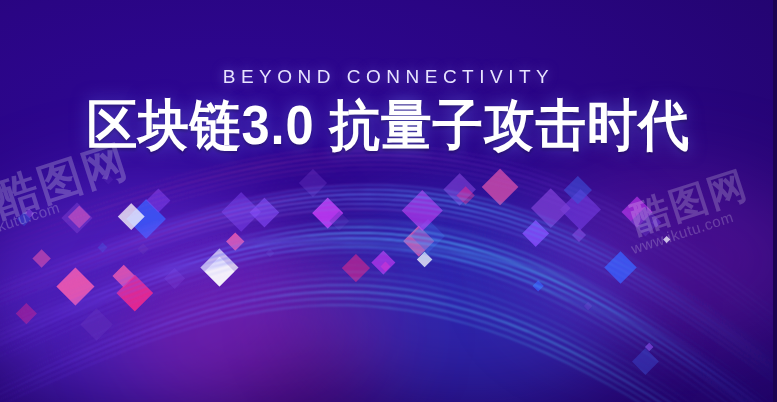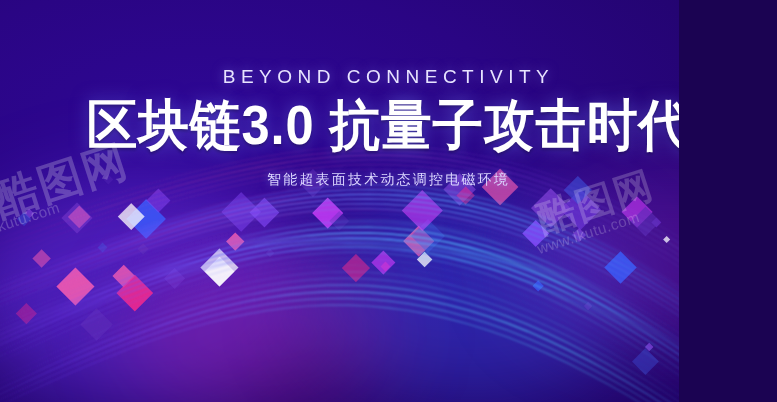--- a/index.html
+++ b/index.html
@@ -1,20 +1,20 @@
 <!DOCTYPE html>
 <html><head>
 <meta charset="utf-8">
 <style>
   html,body{margin:0;padding:0;background:#1b0352;}
   body{font-family:"Liberation Sans","DejaVu Sans",sans-serif;}
 
   #poster{
     position:relative;
-    width:679px;height:402px;
+    width:773px;height:402px;
     overflow:hidden;
     background:
       radial-gradient(120% 90% at 30% 30%, #2e0795 0%, #2a0584 38%, #230470 70%, #1f0365 100%);
   }
 
   
   .glow{position:absolute;border-radius:50%;filter:blur(40px);pointer-events:none;}
   .glow.g1{left:-40px;top:180px;width:360px;height:230px;background:rgba(120,60,255,.45);}
   .glow.g2{left:300px;top:200px;width:340px;height:200px;background:rgba(60,90,255,.38);}
   .glow.g3{left:520px;top:170px;width:300px;height:180px;background:rgba(150,40,200,.30);}
@@ -222,21 +222,20 @@
           <path d="M-12.0,399.9 L8.0,390.5 L28.0,381.2 L48.0,371.9 L68.0,362.9 L88.0,354.1 L108.0,345.7 L128.0,337.7 L148.0,330.1 L168.0,323.0 L188.0,316.6 L208.0,310.7 L228.0,305.6 L248.0,301.2 L268.0,297.6 L288.0,294.8 L308.0,292.9 L328.0,291.8 L348.0,291.7 L368.0,292.4 L388.0,294.1 L408.0,296.7 L428.0,300.3 L448.0,304.8 L468.0,310.1 L488.0,316.4 L508.0,323.5 L528.0,331.5 L548.0,340.3 L568.0,349.8 L588.0,360.1 L608.0,371.0 L628.0,382.6 L648.0,394.7 L668.0,407.4 L688.0,420.6 L708.0,434.2 L728.0,448.1 L748.0,462.4 L768.0,477.0 L788.0,491.7" fill="none" stroke="url(#gcy)" stroke-width="1.36" stroke-opacity="0.60" stroke-linecap="round"></path>
           <path d="M-12.0,405.4 L8.0,396.0 L28.0,386.7 L48.0,377.5 L68.0,368.5 L88.0,359.8 L108.0,351.4 L128.0,343.4 L148.0,335.9 L168.0,329.0 L188.0,322.6 L208.0,316.9 L228.0,311.8 L248.0,307.5 L268.0,304.0 L288.0,301.3 L308.0,299.4 L328.0,298.5 L348.0,298.4 L368.0,299.2 L388.0,300.9 L408.0,303.6 L428.0,307.2 L448.0,311.7 L468.0,317.1 L488.0,323.3 L508.0,330.4 L528.0,338.4 L548.0,347.1 L568.0,356.6 L588.0,366.8 L608.0,377.7 L628.0,389.1 L648.0,401.2 L668.0,413.8 L688.0,426.9 L708.0,440.4 L728.0,454.2 L748.0,468.4 L768.0,482.9 L788.0,497.6" fill="none" stroke="url(#gcy)" stroke-width="1.00" stroke-opacity="0.56" stroke-linecap="round"></path>
           <path d="M-12.0,410.9 L8.0,401.5 L28.0,392.2 L48.0,383.1 L68.0,374.1 L88.0,365.5 L108.0,357.2 L128.0,349.3 L148.0,341.8 L168.0,335.0 L188.0,328.7 L208.0,323.0 L228.0,318.1 L248.0,313.9 L268.0,310.4 L288.0,307.8 L308.0,306.0 L328.0,305.1 L348.0,305.1 L368.0,306.0 L388.0,307.8 L408.0,310.5 L428.0,314.1 L448.0,318.6 L468.0,324.0 L488.0,330.2 L508.0,337.3 L528.0,345.2 L548.0,353.9 L568.0,363.3 L588.0,373.4 L608.0,384.2 L628.0,395.6 L648.0,407.6 L668.0,420.1 L688.0,433.1 L708.0,446.5 L728.0,460.3 L748.0,474.4 L768.0,488.8 L788.0,503.4" fill="none" stroke="url(#gcy)" stroke-width="1.18" stroke-opacity="0.42" stroke-linecap="round"></path>
         </g>
     </svg>
   </div>
 
   <div id="textblock">
     <div id="kicker">BEYOND CONNECTIVITY</div>
     <div id="title">区块链3.0 抗量子攻击时代</div>
-    <div id="sub-cn">智能超表面技术动态调控电磁环境</div>
   </div>
 
   <div class="wm wm-left">
     <div class="wm-cn">酷图网</div>
     <div class="wm-url">kutu.com</div>
   </div>
   <div class="wm wm-right">
     <div class="wm-cn">酷图网</div>
     <div class="wm-url">www.ikutu.com</div>
   </div>

